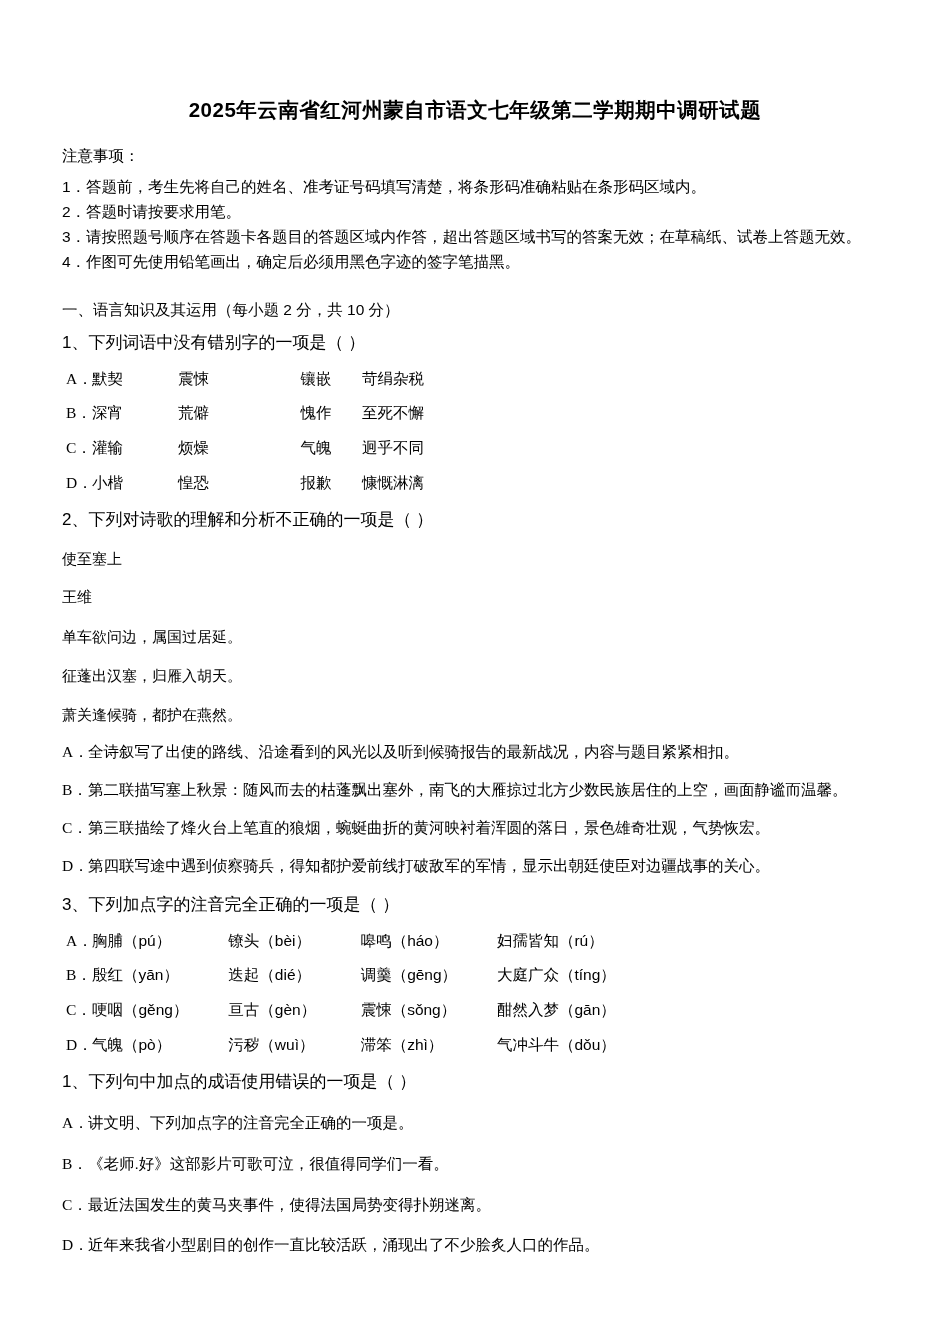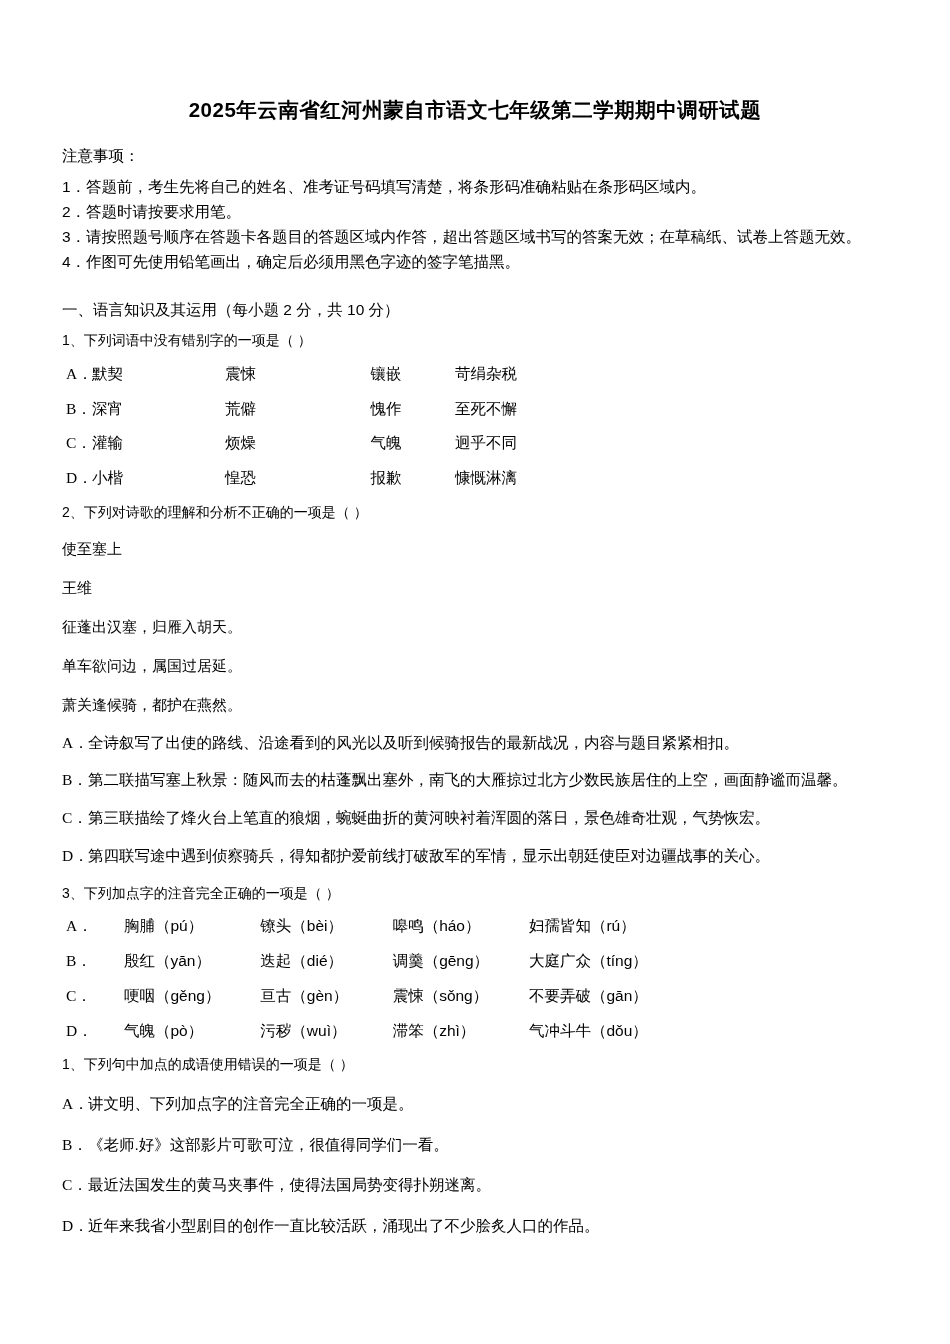--- a/index.html
+++ b/index.html
@@ -38,51 +38,50 @@
     line-height: 1.62;
     margin: 0;
   }
   .section-title {
     font-family: "Liberation Sans", sans-serif;
     font-size: 15.5px;
     margin: 26px 0 6px 0;
   }
   .q-stem {
     font-family: "Liberation Sans", sans-serif;
-    font-size: 14px;
+    font-size: 17px;
     line-height: 1.6;
     margin: 8px 0 6px 0;
   }
   .opt-row {
     font-family: "Liberation Sans", sans-serif;
     font-size: 15.5px;
     line-height: 1.6;
     margin: 10px 0 10px 0;
     padding-left: 4px;
     display: flex;
     align-items: baseline;
   }
   .opt-label {
     width: 26px;
     flex: 0 0 26px;
     font-family: "Liberation Serif", serif;
     font-weight: normal;
   }
   .opt-body {
     flex: 1 1 auto;
-    gap: 23px;
   }
   .opt-cols {
     display: flex;
   }
   .opt-cols span {
     display: inline-block;
   }
   .col-w1 { width: 86px; }
-  .col-w2 { width: 92px; margin-left: 24px; }
+  .col-w2 { width: 92px; }
   .col-w3 { width: 92px; text-align: center; }
   .poem-title {
     font-family: Liberation Sans, sans-serif;
     font-size: 15px;
     margin: 14px 0 0 0;
     line-height: 1.55;
   }
   .poem-line {
     font-family: "DejaVu Serif", "Liberation Serif", serif;
     font-size: 15px;
@@ -98,21 +97,21 @@
     align-items: baseline;
   }
   .analysis-row .opt-label {
     width: 26px;
     flex: 0 0 26px;
     font-family: "Liberation Serif", serif;
   }
   .pinyin-cols span {
     display: inline-block;
   }
-  .pc1 { width: 132px; margin-left: 32px; }
+  .pc1 { width: 132px; }
   .pc2 { width: 128px; }
   .pc3 { width: 132px; }
   .idiom-row {
     font-family: "Liberation Sans", sans-serif;
     font-size: 15.5px;
     line-height: 1.6;
     margin: 16px 0;
     display: flex;
     align-items: baseline;
   }
@@ -182,22 +181,22 @@
       </span>
     </div>
   </div>
 
   <div>
     <p class="q-stem">2、下列对诗歌的理解和分析不正确的一项是（         ）</p>
 
     <div>
       <p class="poem-title">使至塞上</p>
       <p class="poem-line">王维</p>
+      <p class="poem-line">单车欲问边，属国过居延。</p>
       <p class="poem-line">征蓬出汉塞，归雁入胡天。</p>
-      <p class="poem-line">单车欲问边，属国过居延。</p>
       <p class="poem-line">萧关逢候骑，都护在燕然。</p>
     </div>
 
     <div class="analysis-row">
       <span class="opt-label">A．</span>
       <span class="opt-body">全诗叙写了出使的路线、沿途看到的风光以及听到候骑报告的最新战况，内容与题目紧紧相扣。</span>
     </div>
     <div class="analysis-row">
       <span class="opt-label">B．</span>
       <span class="opt-body">第二联描写塞上秋景：随风而去的枯蓬飘出塞外，南飞的大雁掠过北方少数民族居住的上空，画面静谧而温馨。</span>
@@ -234,21 +233,21 @@
         <span>大庭广众（tíng）</span>
       </span>
     </div>
 
     <div class="opt-row">
       <span class="opt-label">C．</span>
       <span class="opt-body pinyin-cols">
         <span class="pc1">哽咽（gěng）</span>
         <span class="pc2">亘古（gèn）</span>
         <span class="pc3">震悚（sǒng）</span>
-        <span>不要弄破（gān）</span>
+        <span>酣然入梦（gān）</span>
       </span>
     </div>
 
     <div class="opt-row">
       <span class="opt-label">D．</span>
       <span class="opt-body pinyin-cols">
         <span class="pc1">气魄（pò）</span>
         <span class="pc2">污秽（wuì）</span>
         <span class="pc3">滞笨（zhì）</span>
         <span>气冲斗牛（dǒu）</span>

